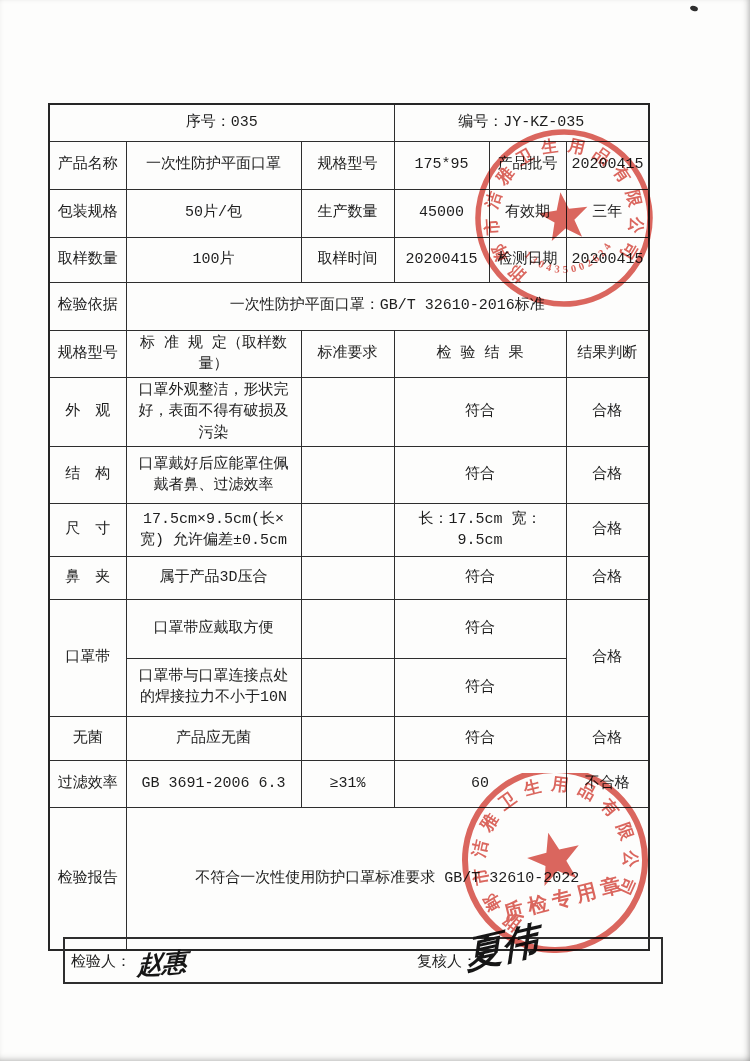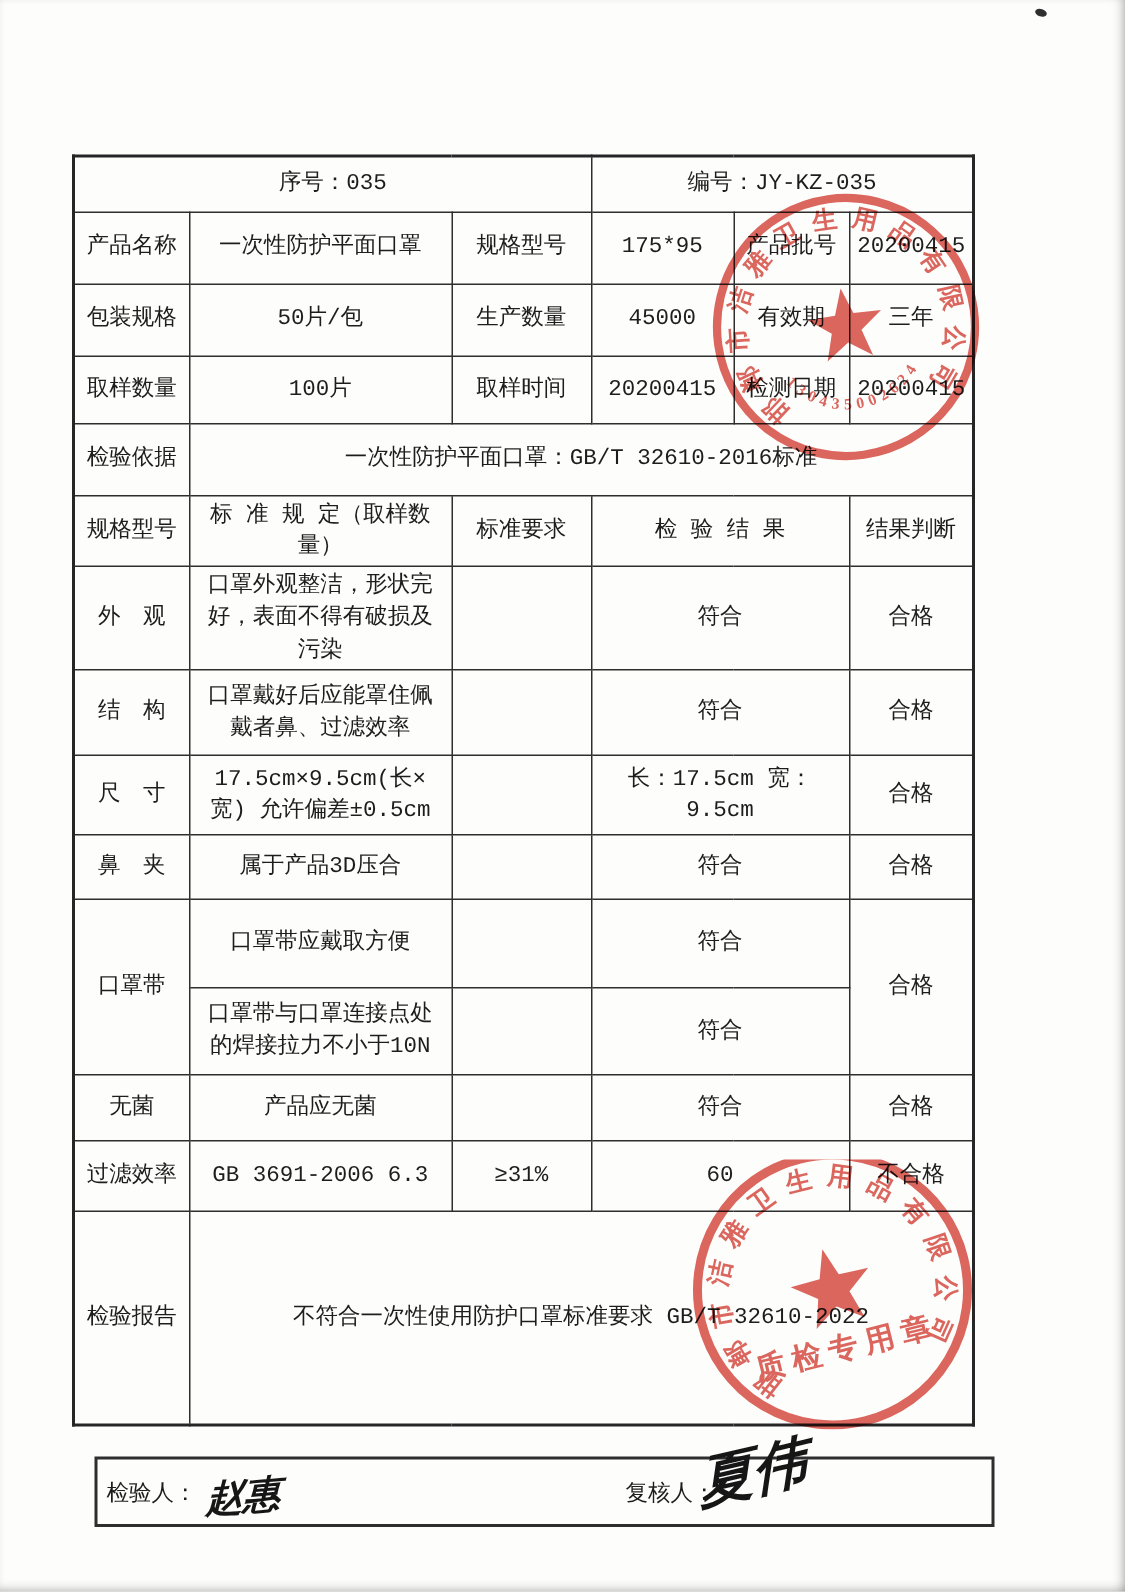--- a/index.html
+++ b/index.html
@@ -19,21 +19,21 @@
     border:2.4px solid #262626;
     font-family:Liberation Mono, monospace;
   }
   table.doc td{
     border:1.6px solid #2e2e2e;text-align:center;vertical-align:middle;
     padding:2px 5px;font-size:15px;line-height:1.42;overflow:hidden;
   }
   td.ta-l{text-align:left;padding-left:11px;}
   td.spec{font-size:14px;}
   .sign-box{
-    position:absolute;left:63px;top:971px;width:600px;height:47px;
+    position:absolute;left:63px;top:937px;width:600px;height:47px;
     border:2.2px solid #2e2e2e;box-sizing:border-box;font-size:15px;
   }
   .sign-label{position:absolute;top:13px;}
   .hand{
     display:inline-block;position:absolute;color:#161616;
     font-style:italic;font-weight:bold;white-space:nowrap;
   }
   .hand-1{left:72px;top:8px;font-size:25px;transform:rotate(-5deg) skewX(-6deg);}
   .hand-2{left:400px;top:-16px;font-size:37px;transform:rotate(-13deg) skewX(-8deg);}
   .stamp{position:absolute;pointer-events:none;mix-blend-mode:multiply;opacity:.82;}

